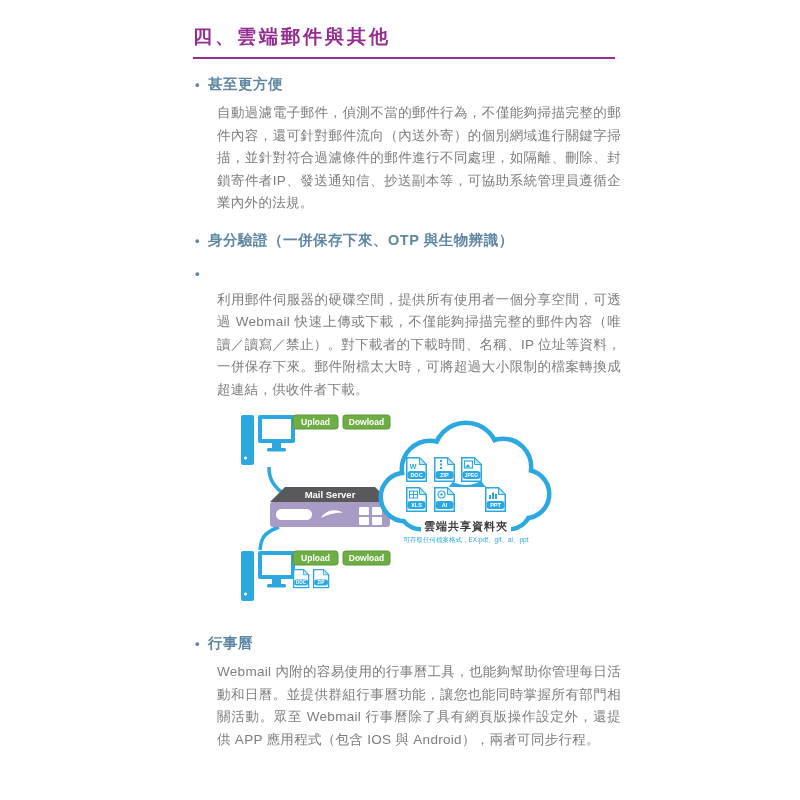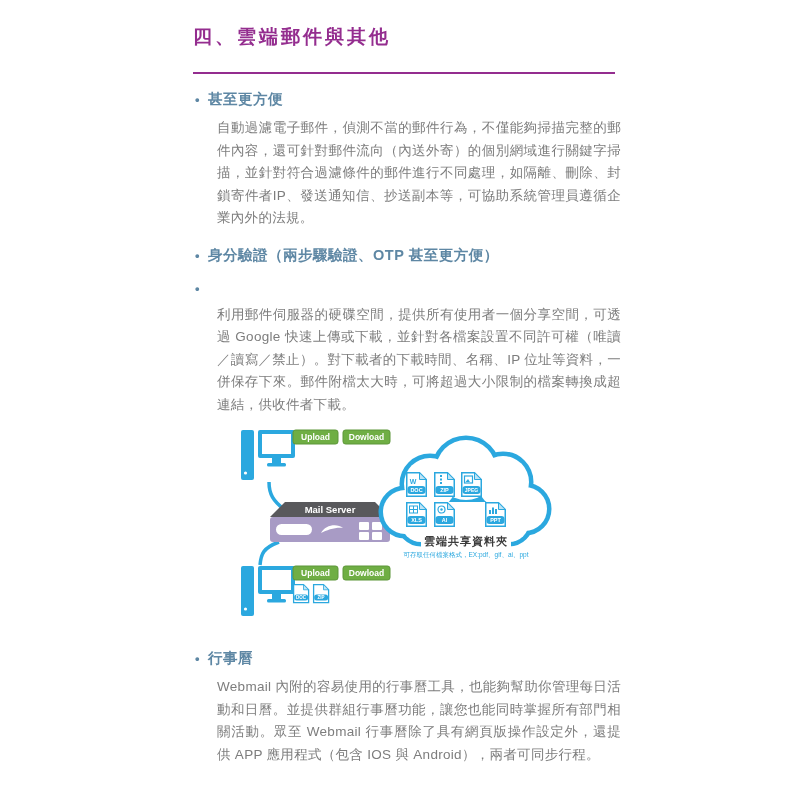--- a/index.html
+++ b/index.html
@@ -1,21 +1,21 @@
 <!DOCTYPE html>
 <html><head>
 <meta charset="utf-8">
 <style>
   * { margin:0; padding:0; box-sizing:border-box; }
   html,body { width:800px; height:800px; background:#ffffff; overflow:hidden;
     font-family:"Liberation Sans","DejaVu Sans",sans-serif; }
   .content { padding:24px 185px 0 193px; }
 
   .page-title { color:#942d8f; font-size:19px; font-weight:bold; letter-spacing:3px;
-    padding-bottom:22px; border-bottom:2px solid #942d8f; margin-bottom:16px; }
+    padding-bottom:7px; border-bottom:2px solid #942d8f; margin-bottom:16px; }
 
   .section { margin-bottom:6px; }
   .sec-head { display:flex; align-items:baseline; color:#5e87a4; font-weight:bold;
     font-size:14.5px; margin-top:16px; margin-bottom:8px; letter-spacing:0.5px;}
   .sec-head .bullet { font-size:13px; margin-right:8px; margin-left:2px; }
   .sec-body { margin-left:24px; width:404px; color:#7d7d7d; font-size:13.5px;
     line-height:22.5px; text-align:justify; letter-spacing:0.3px; }
 
   .diagram-wrap { margin:8px 0 2px 40px; }
 
@@ -32,29 +32,29 @@
     <div class="sec-head">
       <span class="bullet">•</span>
       <span>甚至更方便</span>
     </div>
     <div class="sec-body">自動過濾電子郵件，偵測不當的郵件行為，不僅能夠掃描完整的郵件內容，還可針對郵件流向（內送外寄）的個別網域進行關鍵字掃描，並針對符合過濾條件的郵件進行不同處理，如隔離、刪除、封鎖寄件者IP、發送通知信、抄送副本等，可協助系統管理員遵循企業內外的法規。</div>
   </div>
 
   <div class="section">
     <div class="sec-head">
       <span class="bullet">•</span>
-      <span>身分驗證（兩步驟驗證、OTP 甚至更方便）</span>
-    </div>
-  </div>
-
-  <div class="section">
-    <div class="sec-head">
-      <span class="bullet">•</span>
-    </div>
-    <div class="sec-body">利用郵件伺服器的硬碟空間，提供所有使用者一個分享空間，可透過 Google 快速上傳或下載，並針對各檔案設置不同許可權（唯讀／讀寫／禁止）。對下載者的下載時間、名稱、IP 位址等資料，一併保存下來。郵件附檔太大時，可將超過大小限制的檔案轉換成超連結，供收件者下載。</div>
+      <span>身分驗證（一併保存下來、OTP 與生物辨識）</span>
+    </div>
+  </div>
+
+  <div class="section">
+    <div class="sec-head">
+      <span class="bullet">•</span>
+    </div>
+    <div class="sec-body">利用郵件伺服器的硬碟空間，提供所有使用者一個分享空間，可透過 Webmail 快速上傳或下載，不僅能夠掃描完整的郵件內容（唯讀／讀寫／禁止）。對下載者的下載時間、名稱、IP 位址等資料，一併保存下來。郵件附檔太大時，可將超過大小限制的檔案轉換成超連結，供收件者下載。</div>
 
     <div class="diagram-wrap">
       <svg width="330" height="205" viewBox="0 0 330 205">
 
         <path d="M 36,58 C 36,70 40,77 52,86" stroke="#2BA8DF" stroke-width="3.5" fill="none"></path>
         <path d="M 46,118 C 30,124 28,130 27,141" stroke="#2BA8DF" stroke-width="3.5" fill="none"></path>
 
         <g>
           <polygon points="52,78 142,78 157,93 37,93" fill="#59595C"></polygon>
           <text x="97" y="89" font-size="9.5" font-weight="bold" fill="#ffffff" text-anchor="middle">Mail Server</text>

